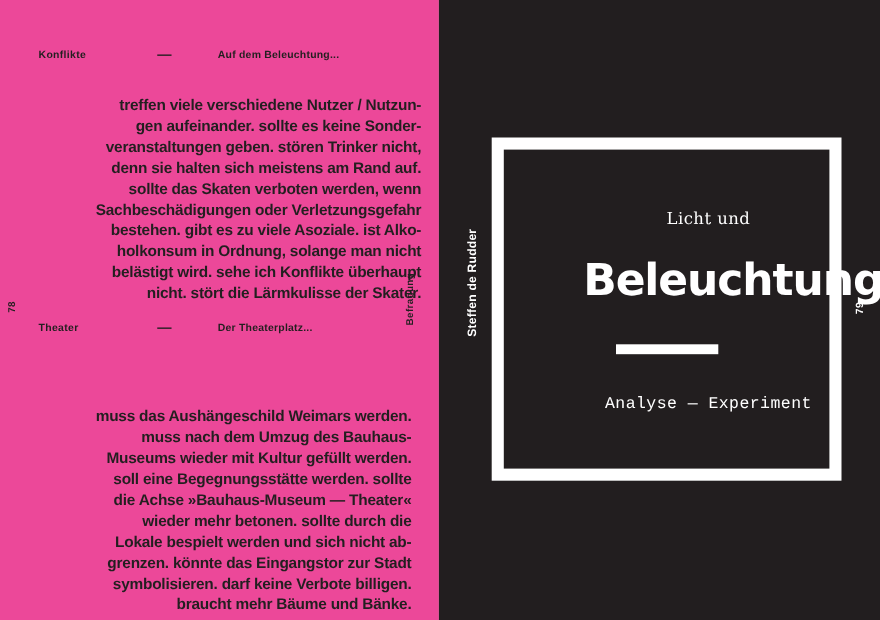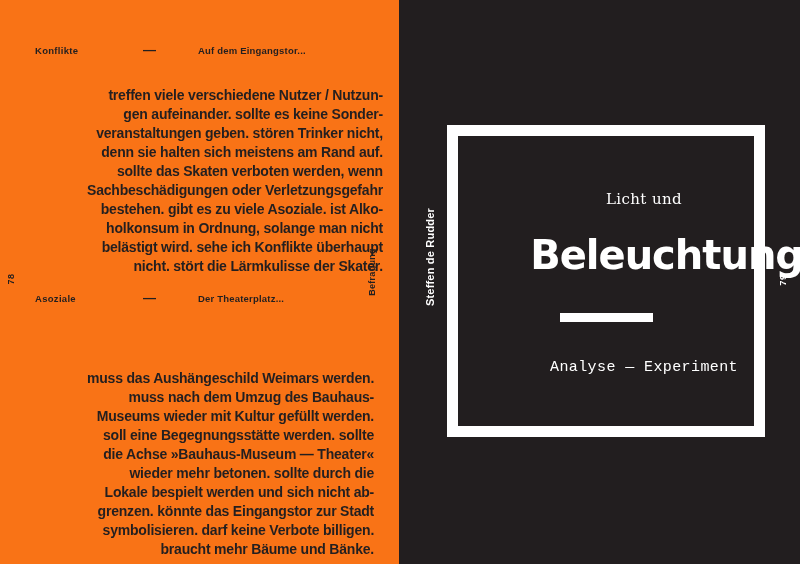--- a/index.html
+++ b/index.html
@@ -3,21 +3,21 @@
 <meta charset="utf-8">
 <style>
   html,body{margin:0;padding:0;}
   body{
     width:800px;height:564px;position:relative;overflow:hidden;
     background:#ffffff;
     font-family:"Liberation Sans",sans-serif;
     color:#231f20;
   }
   .page{position:absolute;top:0;height:564px;}
-  .page-left{left:0;width:399px;background:#f97316;}
+  .page-left{left:0;width:399px;background:#ec4899;}
   .page-right{left:399px;width:401px;background:#221e1f;}
 
   
   .hdr-label{position:absolute;font-size:9.5px;font-weight:bold;letter-spacing:.3px;color:#231f20;}
   .hdr-dash{position:absolute;font-size:13px;font-weight:bold;color:#231f20;line-height:10px;}
   .hdr-title{position:absolute;font-size:9.5px;font-weight:bold;letter-spacing:.2px;color:#231f20;}
 
   
   .para{
     position:absolute;left:87px;
@@ -51,34 +51,34 @@
   #divider-bar{position:absolute;left:560px;top:313px;width:93px;height:9px;background:#ffffff;}
   #subtitle{top:359px;font-family:Liberation Mono, monospace;font-size:15px;letter-spacing:.4px;}
 </style>
 </head>
 <body>
 
 <div class="page page-left">
 
   <span class="hdr-label" style="left:35px;top:45px">Konflikte</span>
   <span class="hdr-dash" style="left:143px;top:45px">—</span>
-  <span class="hdr-title" style="left:198px;top:45px">Auf dem Eingangstor...</span>
+  <span class="hdr-title" style="left:198px;top:45px">Auf dem Beleuchtung...</span>
 
   <div class="para" id="para-conflicts">treffen viele verschiedene Nutzer / Nutzun-
 gen aufeinander. sollte es keine Sonder-
 veranstaltungen geben. stören Trinker nicht,
 denn sie halten sich meistens am Rand auf.
 sollte das Skaten verboten werden, wenn
 Sachbeschädigungen oder Verletzungsgefahr
 bestehen. gibt es zu viele Asoziale. ist Alko-
 holkonsum in Ordnung, solange man nicht
 belästigt wird. sehe ich Konflikte überhaupt
 nicht. stört die Lärmkulisse der Skater.</div>
 
-  <span class="hdr-label" style="left:35px;top:293px">Asoziale</span>
+  <span class="hdr-label" style="left:35px;top:293px">Theater</span>
   <span class="hdr-dash" style="left:143px;top:293px">—</span>
   <span class="hdr-title" style="left:198px;top:293px">Der Theaterplatz...</span>
 
   <div class="para" id="para-visions">muss das Aushängeschild Weimars werden.
 muss nach dem Umzug des Bauhaus-
 Museums wieder mit Kultur gefüllt werden.
 soll eine Begegnungsstätte werden. sollte
 die Achse »Bauhaus-Museum — Theater«
 wieder mehr betonen. sollte durch die
 Lokale bespielt werden und sich nicht ab-

